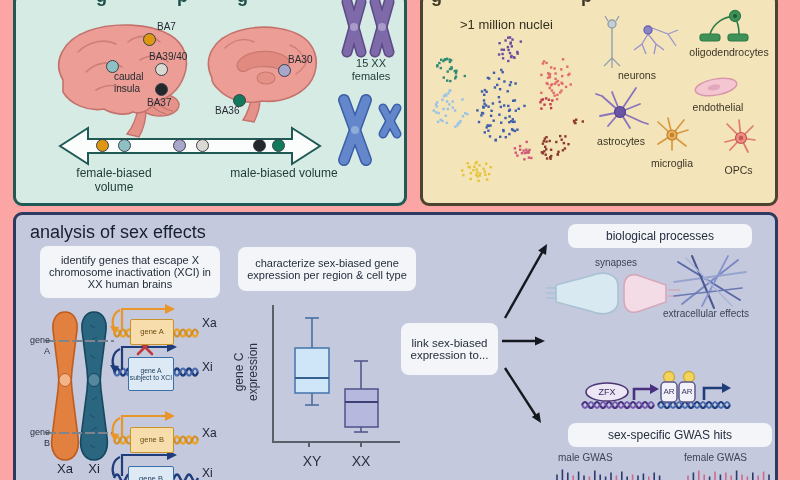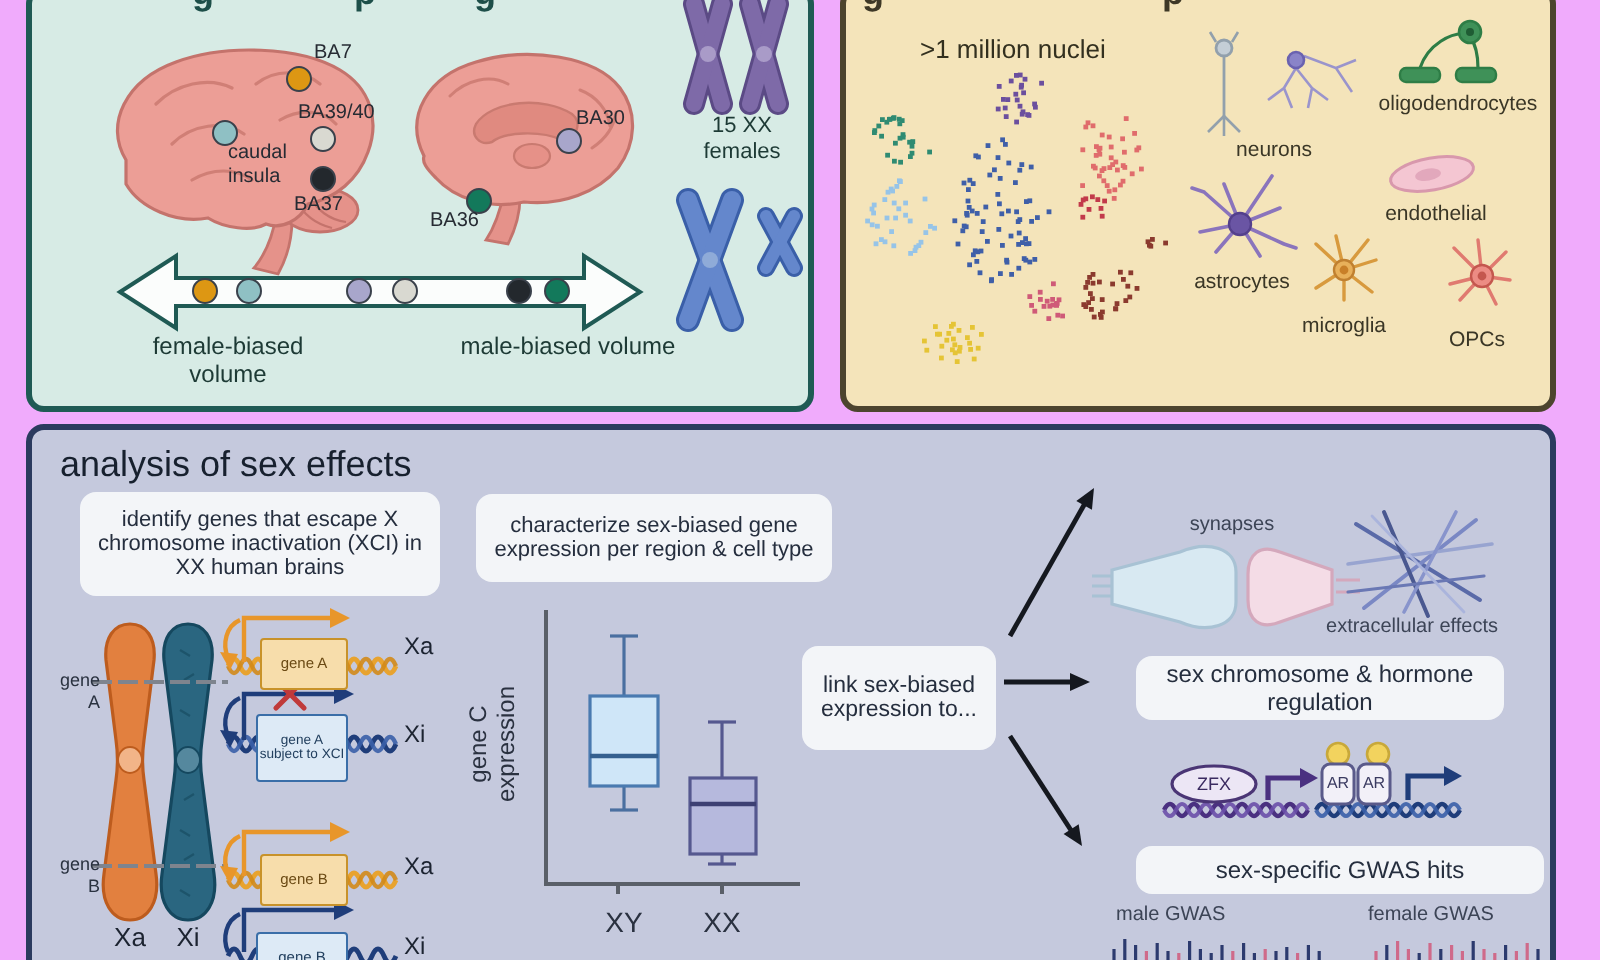--- a/index.html
+++ b/index.html
@@ -1,16 +1,16 @@
 <!DOCTYPE html>
 <html><head>
 <meta charset="utf-8">
 <style>
   html,body{margin:0;padding:0;background:#fff;}
-  .stage{position:relative;width:800px;height:480px;overflow:hidden;background:#f0abfc;
+  .stage{position:relative;width:800px;height:480px;overflow:hidden;background:#fca5a5;
          font-family:"Liberation Sans",sans-serif;color:#1c2330;}
   .panel{position:absolute;border-radius:9px;box-sizing:border-box;}
   .panel-brain{left:13px;top:-7px;width:394px;height:213px;background:#d7ebe5;border:3px solid #1f5a54;}
   .panel-nuclei{left:420px;top:-7px;width:358px;height:213px;background:#f4e4ba;border:3px solid #4c442e;}
   .panel-analysis{left:13px;top:212px;width:765px;height:292px;background:#c5c9dd;border:3px solid #2b3a5e;}
   .art{position:absolute;left:0;top:0;pointer-events:none;}
   .lbl{position:absolute;line-height:1.18;white-space:normal;}
   .c{text-align:center;}
   .r{text-align:right;}
   .b{font-weight:normal;}
@@ -652,26 +652,26 @@
   <div class="lbl b" style="left:202px;top:466px;font-size:12px">Xi</div>
 
   <div class="ylab" style="left:212px;top:352px;width:80px;height:40px;font-size:12px;color:#2a3140">gene C expression</div>
   <div class="lbl c" style="left:296px;top:453px;width:32px;font-size:14px;color:#2a3140">XY</div>
   <div class="lbl c" style="left:345px;top:453px;width:32px;font-size:14px;color:#2a3140">XX</div>
 
   <div class="wbox" style="left:401px;top:323px;width:97px;height:52px;font-size:11.5px">
       <span>link sex-biased expression to...</span>
     </div>
 
+  <div class="wbox" style="left:568px;top:224px;width:184px;height:24px;font-size:12px">
+      <span>biological processes</span>
+    </div>
   <div class="lbl c" style="left:588px;top:257px;width:56px;font-size:10px;color:#3c4456">synapses</div>
   <div class="lbl c" style="left:660px;top:308px;width:92px;font-size:10px;color:#3c4456">extracellular effects</div>
 
-  <div class="wbox" style="left:568px;top:328px;width:184px;height:32px;font-size:12px">
-      <span>sex chromosome &amp; hormone regulation</span>
-    </div>
   <div class="lbl c" style="left:589px;top:387px;width:36px;font-size:9px;color:#3a2a60">ZFX</div>
   <div class="lbl c" style="left:661px;top:387px;width:16px;font-size:8px;color:#3a3a60">AR</div>
   <div class="lbl c" style="left:679px;top:387px;width:16px;font-size:8px;color:#3a3a60">AR</div>
 
   <div class="wbox" style="left:568px;top:423px;width:204px;height:24px;font-size:12px">
       <span>sex-specific GWAS hits</span>
     </div>
   <div class="lbl" style="left:558px;top:452px;font-size:10px;color:#3c4456">male GWAS</div>
   <div class="lbl" style="left:684px;top:452px;font-size:10px;color:#3c4456">female GWAS</div>
 

